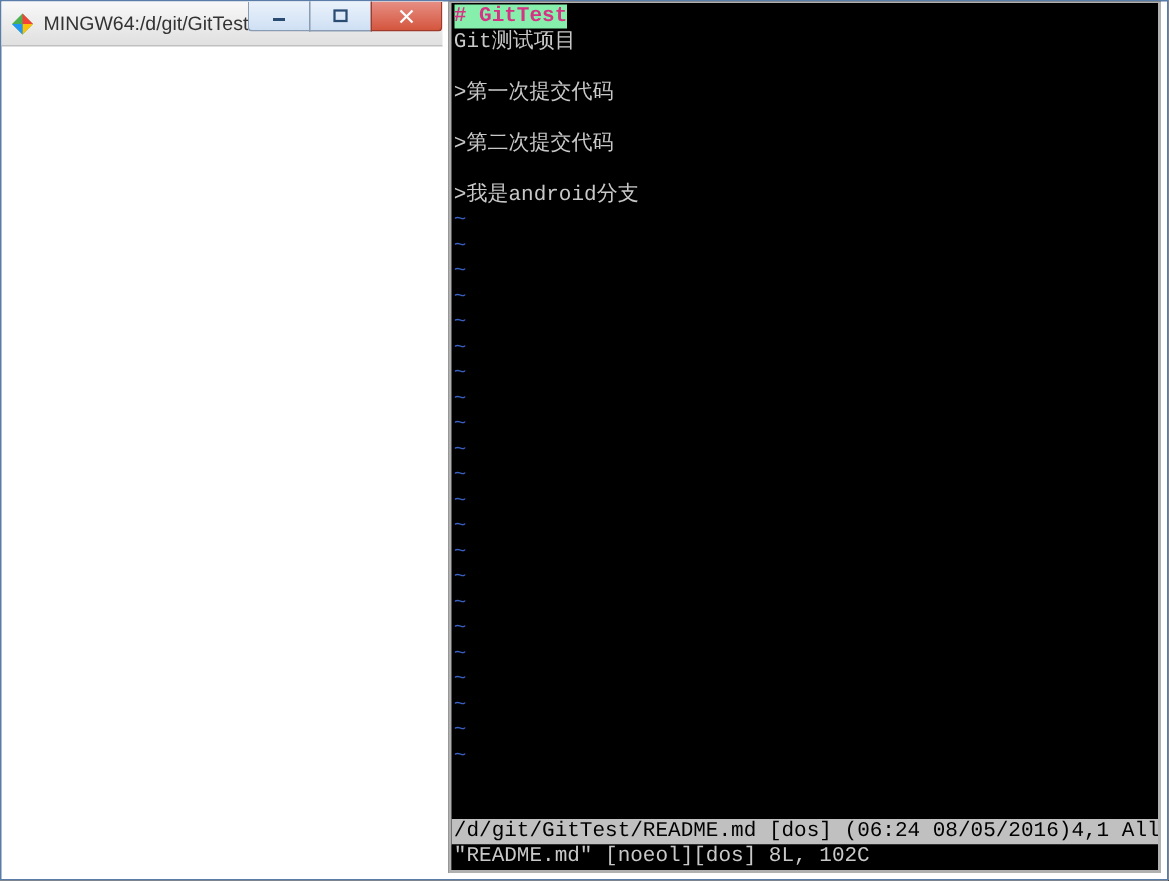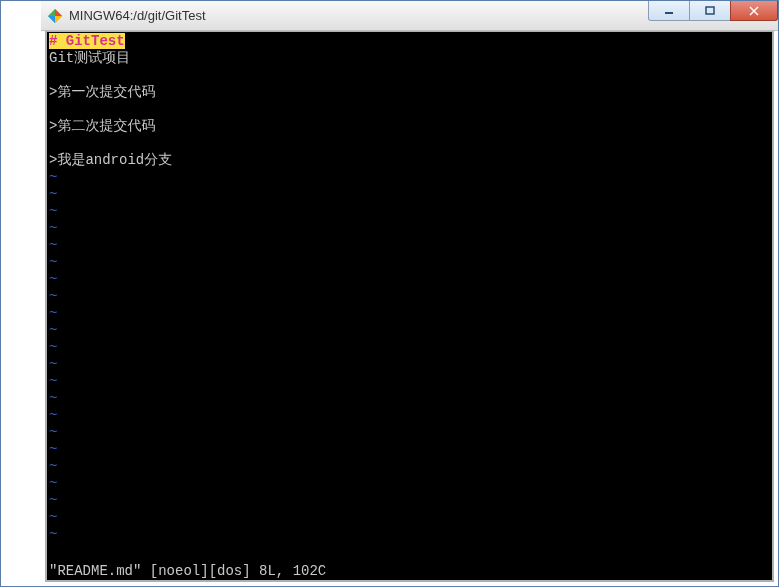--- a/index.html
+++ b/index.html
@@ -14,23 +14,22 @@
       font-size: 14px;
       background: #d0d0d0;
       overflow: hidden;
     }
     .window {
       width: 779px;
       height: 587px;
       border: 1px solid #5a7ca8;
       background: #ffffff;
       display: flex;
-      flex-direction: column;
+      flex-direction: row;
       box-shadow: 0 0 8px rgba(0,0,0,0.3);
-      padding-left: 40px;
     }
     .titlebar {
       height: 30px;
       background: linear-gradient(to bottom, #f8f8f8, #e0e0e0);
       border-bottom: 1px solid #c0c0c0;
       display: flex;
       align-items: center;
       padding-left: 6px;
     }
     .app-icon {
@@ -90,21 +89,21 @@
     .terminal-body {
       flex: 1;
       padding: 1px 2px;
       color: #c0c0c0;
       line-height: 17px;
       white-space: pre;
       overflow: hidden;
     }
     .heading {
       color: #d63384;
-      background: #fde047;
+      background: #86efac;
       font-weight: bold;
     }
     .text-line {
       color: #c8c8c8;
       margin-top: 28px;
     }
     .tilde {
       color: #3b5fc0;
     }
     .status-line {
@@ -185,15 +184,16 @@
 <span class="tilde">~</span>
 <span class="tilde">~</span>
 <span class="tilde">~</span>
 <span class="tilde">~</span>
 <span class="tilde">~</span>
 <span class="tilde">~</span>
 <span class="tilde">~</span>
 <span class="tilde">~</span>
 <span class="tilde">~</span>
 <span class="tilde">~</span></div>
+    <div class="status-line"><span class="status-left"><span>/d/git/GitTest/README.md</span> <span>[dos]</span> <span>(06:24 08/05/2016)</span></span><span class="status-right"><span>4,1</span> <span>All</span></span></div>
     <div class="message-line"><span>"README.md" [noeol][dos] 8L, 102C</span></div>
   </div>
 </div>
 
 </body></html>

